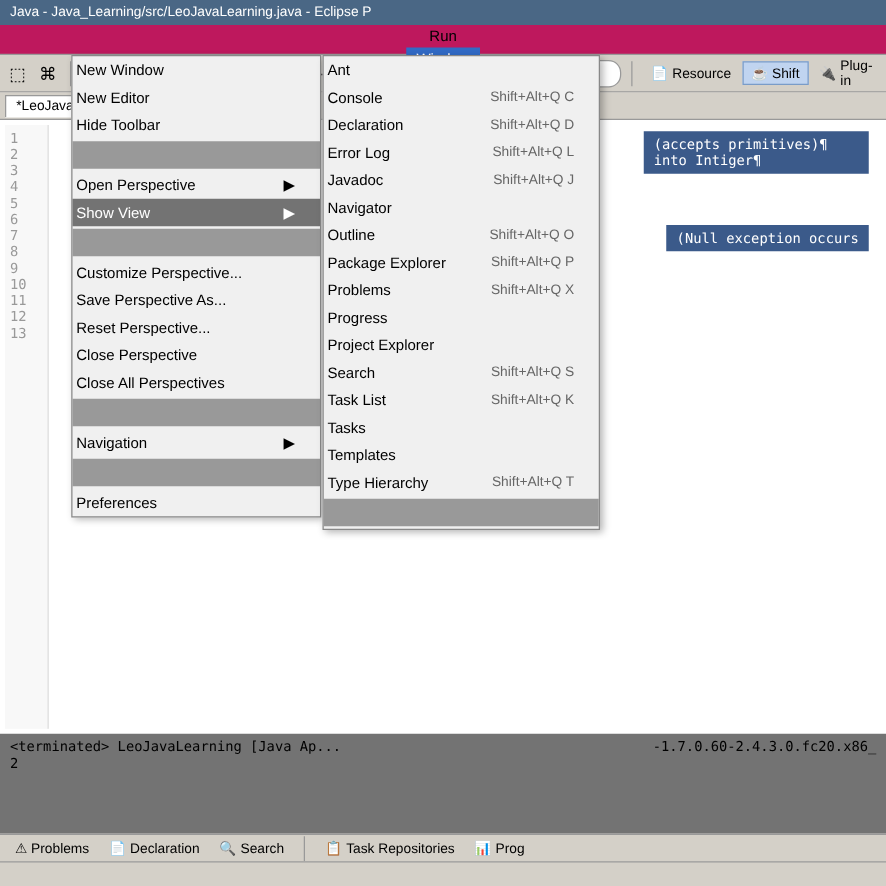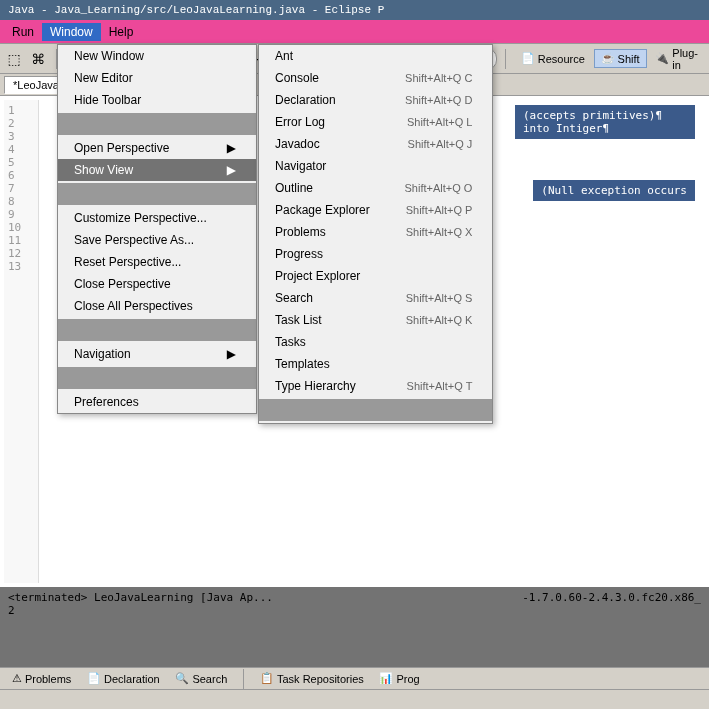--- a/index.html
+++ b/index.html
@@ -15,31 +15,31 @@
 
     
     .title-bar {
       background: #4a6785;
       color: #fff;
       padding: 2px 8px;
       font-size: 11px;
       height: 20px;
       display: flex;
       align-items: center;
-      font-family: Liberation Mono, monospace;
     }
 
     
     .menu-bar {
-      background: #ec4899;
+      background: #be185d;
       border-bottom: 1px solid #999;
       display: flex;
       align-items: center;
       height: 24px;
       padding: 0 4px;
+      flex-direction: column;
     }
     .menu-item {
       padding: 2px 8px;
       cursor: pointer;
       font-size: 12px;
       color: #000;
     }
     .menu-item:hover, .menu-item.active {
       background: #316ac5;
       color: #fff;
@@ -201,21 +201,21 @@
 
     .menu-popup {
       position: absolute;
       background: #f0f0f0;
       border: 1px solid #888;
       box-shadow: 2px 2px 6px rgba(0,0,0,0.3);
       min-width: 200px;
       z-index: 200;
     }
     .menu-popup-item {
-      padding: 4px 20px 4px 16px;
+      padding: 4px 20px 4px 3px;
       cursor: pointer;
       display: flex;
       align-items: center;
       justify-content: space-between;
       white-space: nowrap;
       font-size: 12px;
       min-height: 22px;
     }
     .menu-popup-item.highlighted { background: #737373; color: #fff; }
     .menu-popup-item.separator { height: 1px; background: #999; padding: 0; margin: 2px 0; }

